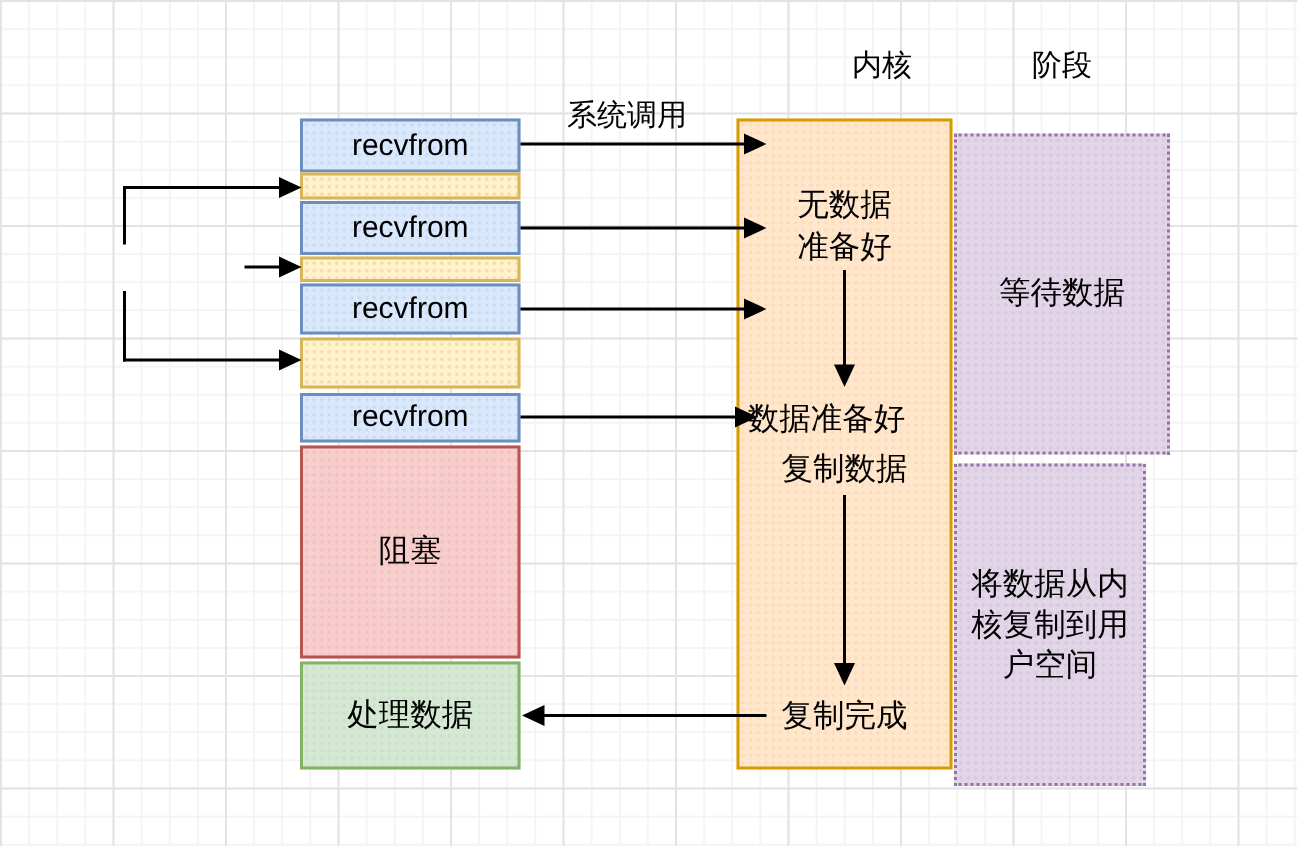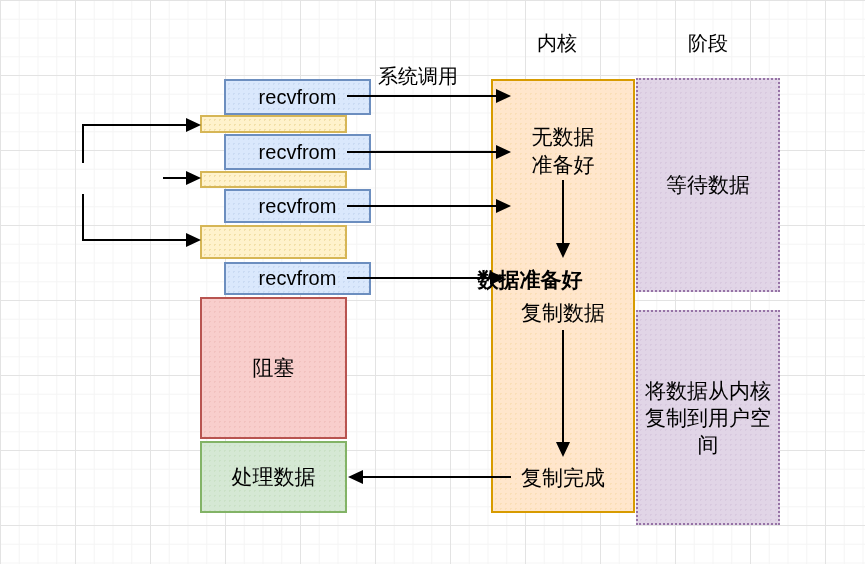--- a/index.html
+++ b/index.html
@@ -17,46 +17,46 @@
       linear-gradient(to bottom, #e3e3e3 1px, transparent 1px),
       linear-gradient(to right, #f4f4f4 1px, transparent 1px),
       linear-gradient(to bottom, #f4f4f4 1px, transparent 1px);
     background-size:75px 75px,75px 75px,18.75px 18.75px,18.75px 18.75px;
   }
   .abs{position:absolute;box-sizing:border-box;}
   .center{display:flex;align-items:center;justify-content:center;text-align:center;}
   .hdr{font-size:20px;color:#000;}
   .node{border:2px solid;}
   .blue{background-color:var(--blue_fill);border-color:var(--blue_stroke);
-        background-image:radial-gradient(rgba(108,142,191,0.14) 1px, transparent 1px);background-size:5px 5px;margin-left:24px;}
+        background-image:radial-gradient(rgba(108,142,191,0.14) 1px, transparent 1px);background-size:5px 5px;}
   .yellow{background-color:var(--yellow_fill);border-color:var(--yellow_stroke);
         background-image:radial-gradient(rgba(214,182,86,0.30) 1px, transparent 1px);background-size:5px 5px;}
   .orange{background-color:var(--orange_fill);border-color:var(--orange_stroke);
         background-image:radial-gradient(rgba(215,155,0,0.10) 1px, transparent 1px);background-size:5px 5px;}
   .purple{background-color:var(--purple_fill);border-style:dotted;border-color:var(--purple_stroke);
-        background-image:radial-gradient(rgba(150,115,166,0.12) 1px, transparent 1px);background-size:5px 5px;}
+        background-image:radial-gradient(rgba(150,115,166,0.12) 1px, transparent 1px);background-size:5px 5px;margin-top:11px;}
   .red{background-color:var(--red_fill);border-color:var(--red_stroke);
         background-image:radial-gradient(rgba(184,84,80,0.10) 1px, transparent 1px);background-size:5px 5px;}
   .green{background-color:var(--green_fill);border-color:var(--green_stroke);
         background-image:radial-gradient(rgba(130,179,102,0.12) 1px, transparent 1px);background-size:5px 5px;}
   .txt{font-size:21px;line-height:28px;}
   .mono-label{font-size:20px;}
   .hline{height:2.4px;background:var(--line);}
   .vline{width:2.4px;background:var(--line);}
   .head-right{width:0;height:0;border-top:7px solid transparent;border-bottom:7px solid transparent;border-left:15px solid var(--line);}
   .head-left{width:0;height:0;border-top:7px solid transparent;border-bottom:7px solid transparent;border-right:15px solid var(--line);}
   .head-down{width:0;height:0;border-left:7px solid transparent;border-right:7px solid transparent;border-top:15px solid var(--line);}
   .prewrap{white-space:pre-line;}
 </style>
 </head>
 <body>
 
 <div id="canvas">
 
-  <div class="abs center hdr" style="left:485px;top:30px;width:144px;height:26px;">内核</div>
+  <div class="abs center hdr" style="left:516px;top:30px;width:144px;height:26px;">内核</div>
   <div class="abs center hdr" style="left:636px;top:30px;width:144px;height:26px;">阶段</div>
 
   <div class="abs center node blue mono-label" style="left:200px;top:79px;width:147px;height:36px;">
     <span>recvfrom</span>
   </div>
   <div class="abs node yellow" style="left:200px;top:115px;width:147px;height:18px;"></div>
   <div class="abs center node blue mono-label" style="left:200px;top:134px;width:147px;height:36px;">
     <span>recvfrom</span>
   </div>
   <div class="abs node yellow" style="left:200px;top:171px;width:147px;height:17px;"></div>
@@ -70,28 +70,28 @@
   <div class="abs center node green txt" style="left:200px;top:441px;width:147px;height:72px;">
     <span>处理数据</span>
   </div>
   <div class="abs center node red txt" style="left:200px;top:297px;width:147px;height:142px;">
     <span>阻塞</span>
   </div>
 
   <div class="abs node orange" style="left:491px;top:79px;width:144px;height:434px;"></div>
   <div class="abs center txt prewrap" style="left:491px;top:122px;width:144px;height:58px;">无数据
 准备好</div>
-  <div class="abs center txt" style="left:470px;top:266px;width:120px;height:28px;font-weight:bold;">数据准备好</div>
+  <div class="abs center txt" style="left:491px;top:266px;width:120px;height:28px;">数据准备好</div>
   <div class="abs center txt" style="left:491px;top:299px;width:144px;height:28px;">复制数据</div>
   <div class="abs center txt" style="left:491px;top:464px;width:144px;height:28px;">复制完成</div>
 
   <div class="abs center node purple txt" style="left:636px;top:78px;width:144px;height:214px;">
     <span>等待数据</span>
   </div>
-  <div class="abs center node purple txt" style="left:636px;top:310px;width:144px;height:215px;">
+  <div class="abs center node purple txt" style="left:636px;top:298px;width:128px;height:215px;">
     <span style="display:block;width:128px;line-height:27px;">将数据从内核复制到用户空间</span>
   </div>
 
   <div class="abs center mono-label" style="left:358px;top:64px;width:120px;height:24px;">系统调用</div>
 
   <div>
     <div class="abs hline" style="left:347px;top:95px;width:150px;"></div>
     <div class="abs head-right" style="left:496px;top:89px;"></div>
   </div>
   <div>

